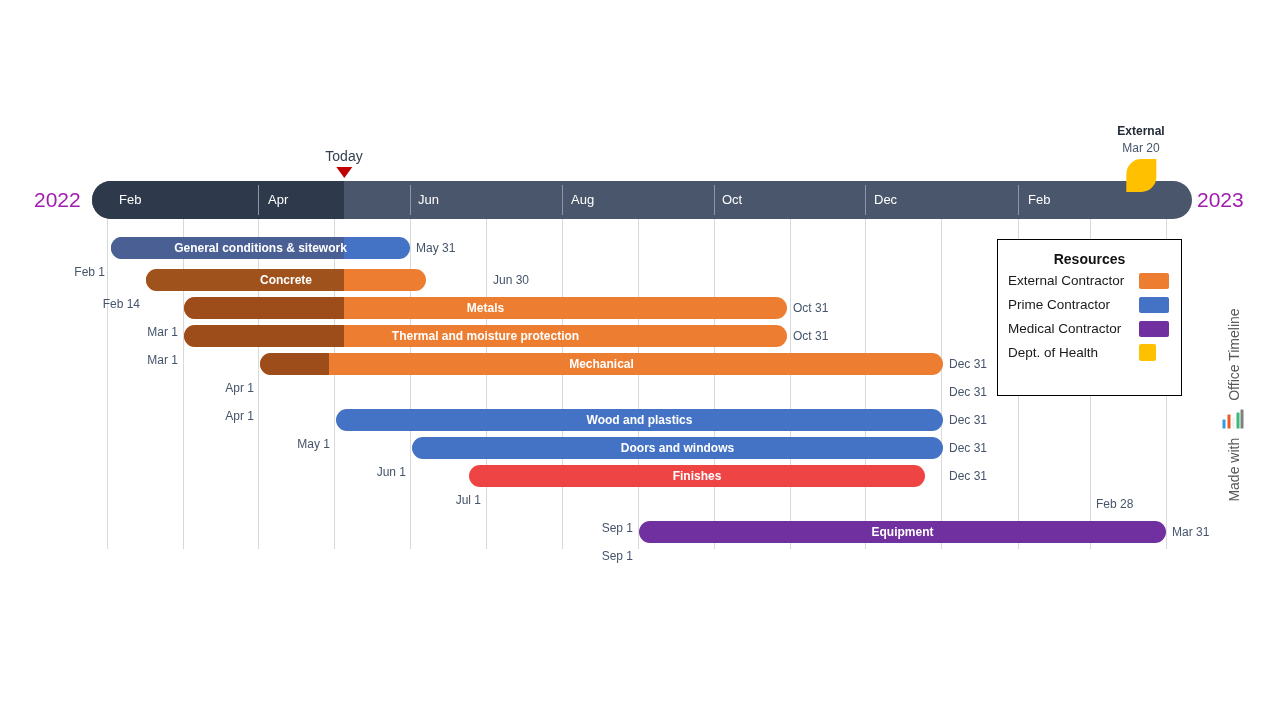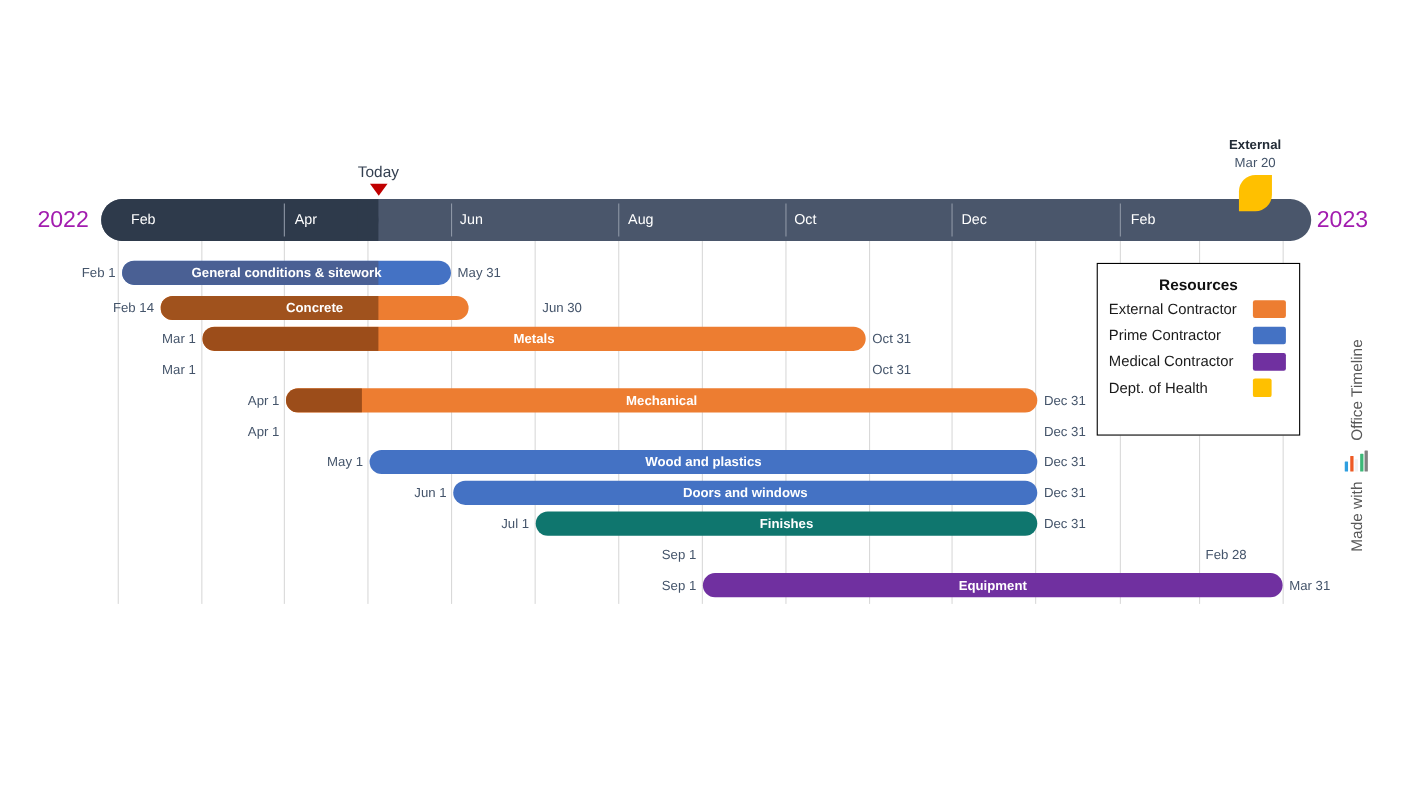--- a/index.html
+++ b/index.html
@@ -164,21 +164,21 @@
   }
   .date-left, .date-right {
     position: absolute;
     top: 0;
     height: 22px;
     line-height: 22px;
     font-size: 12px;
     color: #44546a;
     white-space: nowrap;
   }
-  .date-left  { text-align: right; }
+  .date-left  { text-align: right; margin-top: 24px; }
   .date-right { text-align: left; }
 
   
   .legend {
     position: absolute;
     left: 997px;
     top: 239px;
     width: 185px;
     height: 157px;
     background: #ffffff;
@@ -329,20 +329,24 @@
       <div class="row" style="left: 0px; top: 297px; width: 1280px;">
         <div class="date-left" style="left: 74px; width: 104px;">Mar 1</div>
         <div class="bar" style="left: 184px; width: 603px; background: rgb(237, 125, 49);">
           <div class="bar-done" style="width: 160px; background: rgb(156, 77, 26);"></div>
           <div class="bar-label">Metals</div>
         </div>
         <div class="date-right" style="left: 793px; width: 110px;">Oct 31</div>
       </div>
       <div class="row" style="left: 0px; top: 325px; width: 1280px;">
         <div class="date-left" style="left: 74px; width: 104px;">Mar 1</div>
+        <div class="bar" style="left: 184px; width: 603px; background: rgb(237, 125, 49);">
+          <div class="bar-done" style="width: 160px; background: rgb(156, 77, 26);"></div>
+          <div class="bar-label">Thermal and moisture protection</div>
+        </div>
         <div class="date-right" style="left: 793px; width: 110px;">Oct 31</div>
       </div>
       <div class="row" style="left: 0px; top: 353px; width: 1280px;">
         <div class="date-left" style="left: 150px; width: 104px;">Apr 1</div>
         <div class="bar" style="left: 260px; width: 683px; background: rgb(237, 125, 49);">
           <div class="bar-done" style="width: 69px; background: rgb(156, 77, 26);"></div>
           <div class="bar-label">Mechanical</div>
         </div>
         <div class="date-right" style="left: 949px; width: 110px;">Dec 31</div>
       </div>
@@ -359,21 +363,21 @@
       </div>
       <div class="row" style="left: 0px; top: 437px; width: 1280px;">
         <div class="date-left" style="left: 302px; width: 104px;">Jun 1</div>
         <div class="bar" style="left: 412px; width: 531px; background: rgb(68, 114, 196);">
           <div class="bar-label">Doors and windows</div>
         </div>
         <div class="date-right" style="left: 949px; width: 110px;">Dec 31</div>
       </div>
       <div class="row" style="left: 0px; top: 465px; width: 1261px;">
         <div class="date-left" style="left: 377px; width: 104px;">Jul 1</div>
-        <div class="bar" style="left: 487px; width: 456px; background: #0f766e;">
+        <div class="bar" style="left: 469px; width: 456px; background: #ef4444;">
           <div class="bar-label">Finishes</div>
         </div>
         <div class="date-right" style="left: 949px; width: 110px;">Dec 31</div>
       </div>
       <div class="row" style="left: 0px; top: 493px; width: 1280px;">
         <div class="date-left" style="left: 529px; width: 104px;">Sep 1</div>
         <div class="date-right" style="left: 1096px; width: 110px;">Feb 28</div>
       </div>
       <div class="row" style="left: 0px; top: 521px; width: 1280px;">
         <div class="date-left" style="left: 529px; width: 104px;">Sep 1</div>

